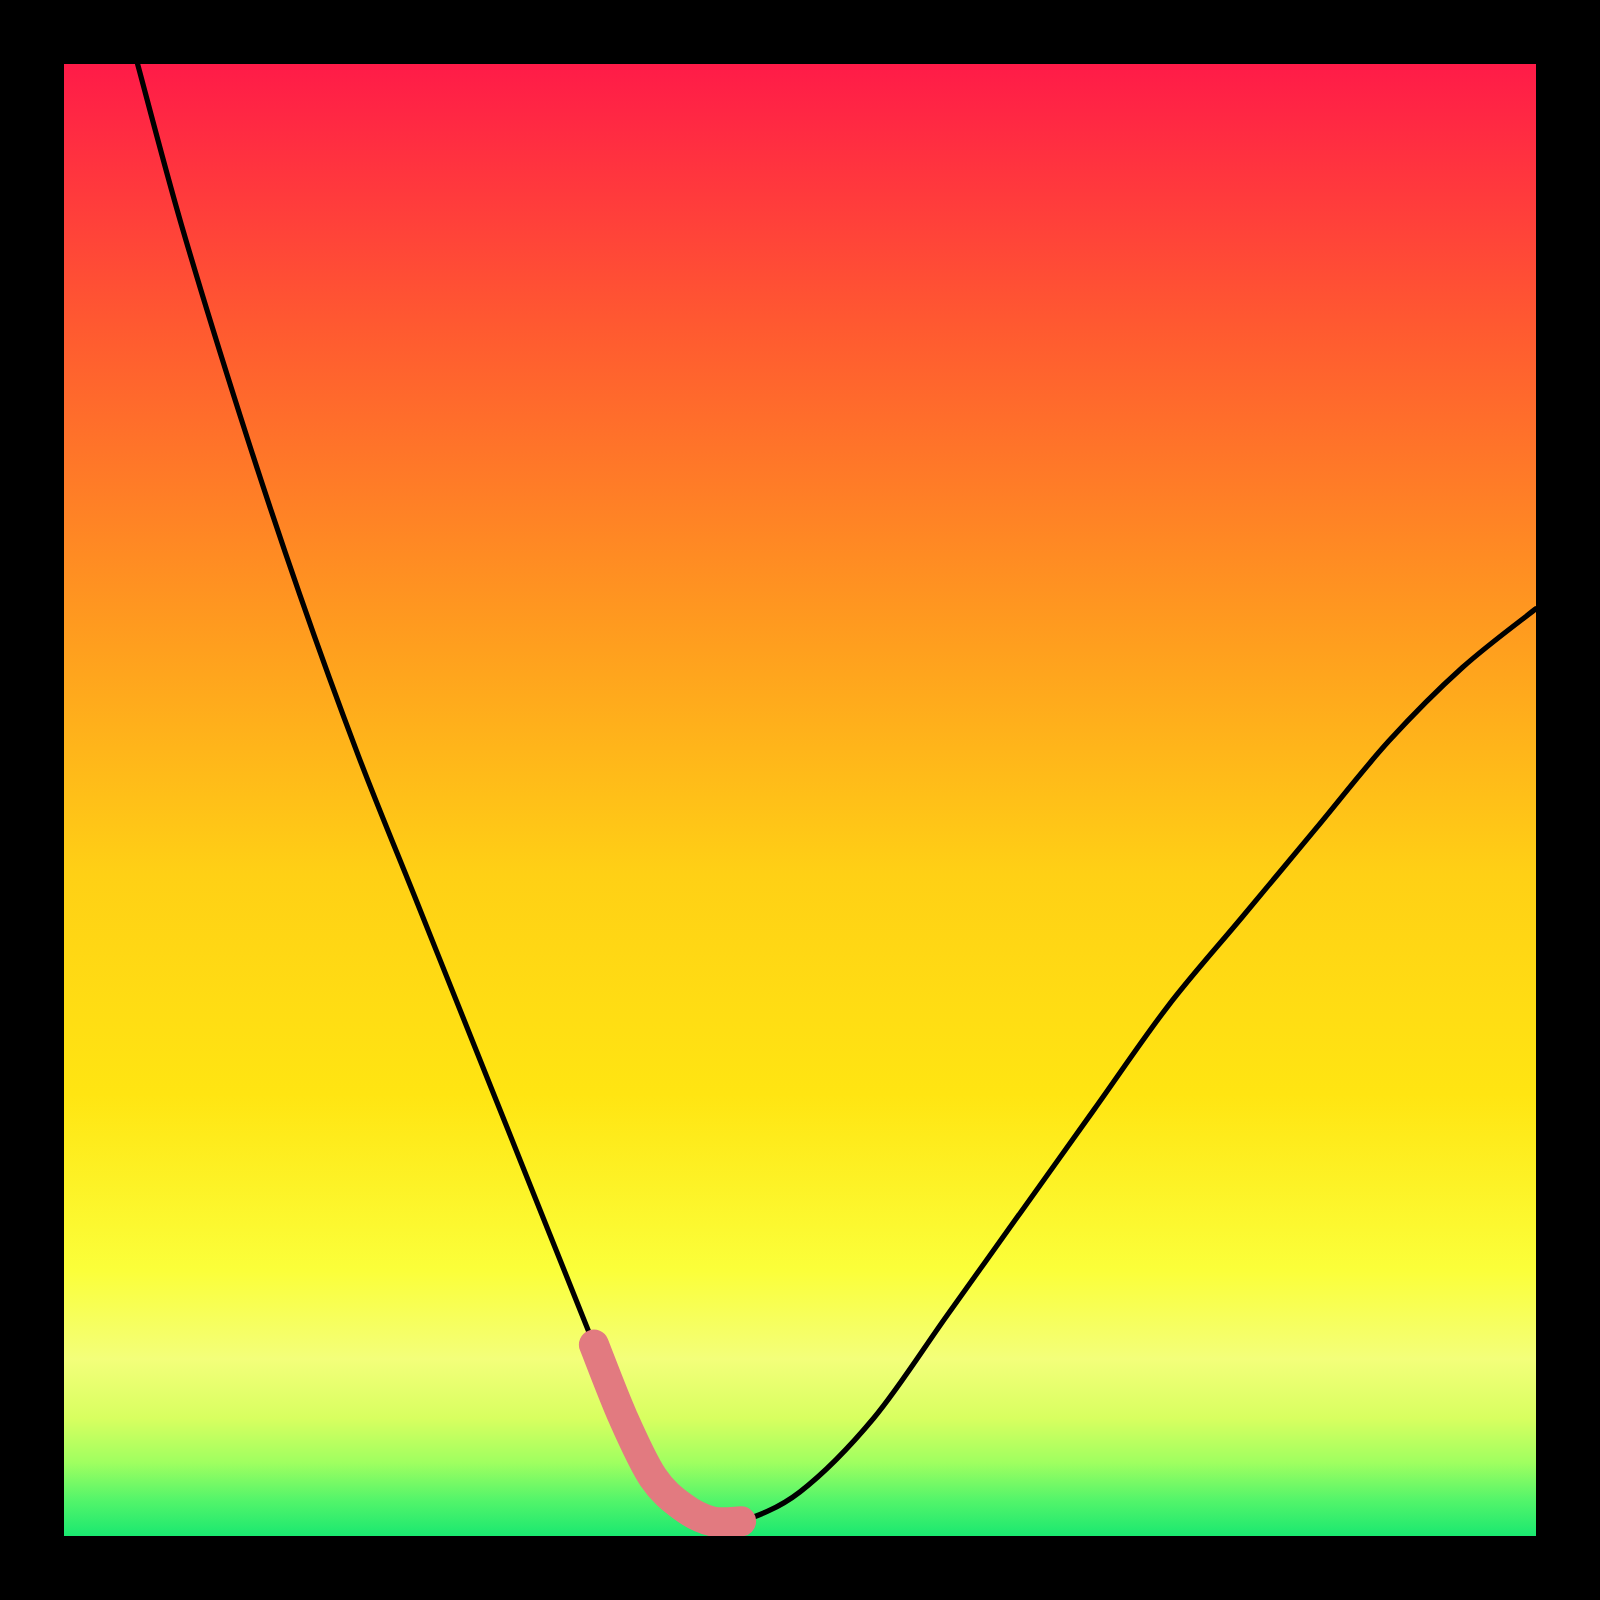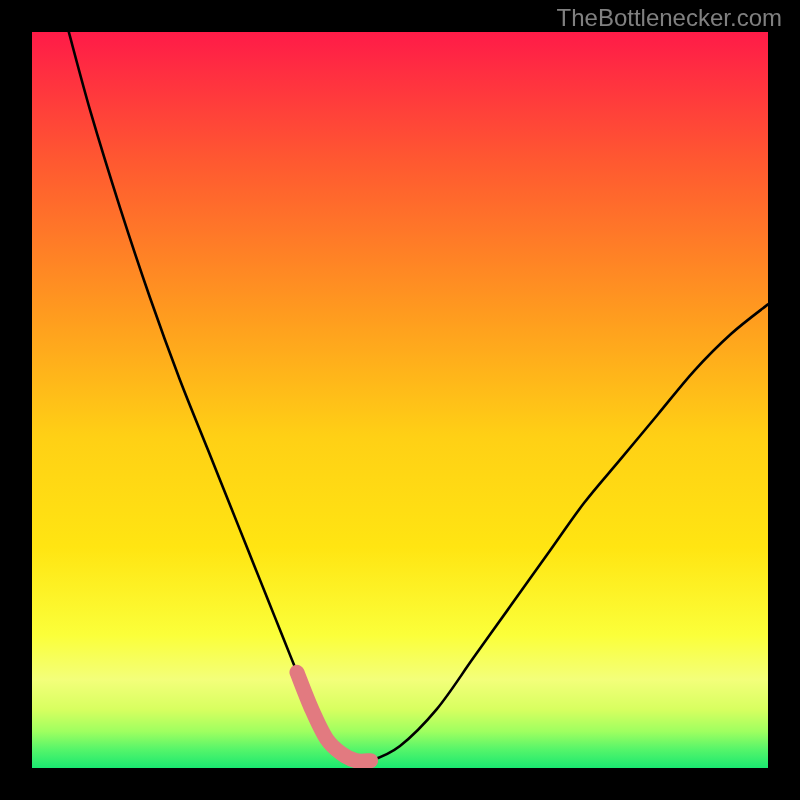--- a/index.html
+++ b/index.html
@@ -38,21 +38,20 @@
     display: block;
     width: 736px;
     height: 736px;
   }
 </style>
 </head>
 <body>
 
 <div class="frame">
 
-  <div class="attribution">TheBottlenecker.com</div>
 
   <div class="plot">
     <svg viewBox="0 0 736 736" preserveAspectRatio="none">
       <defs>
         <linearGradient id="bgGrad" x1="0" y1="0" x2="0" y2="1">
           <stop offset="0%" stop-color="#ff1b48"></stop>
           <stop offset="18%" stop-color="#ff5a30"></stop>
           <stop offset="38%" stop-color="#ff9a1f"></stop>
           <stop offset="55%" stop-color="#ffd015"></stop>
           <stop offset="70%" stop-color="#ffe512"></stop>

